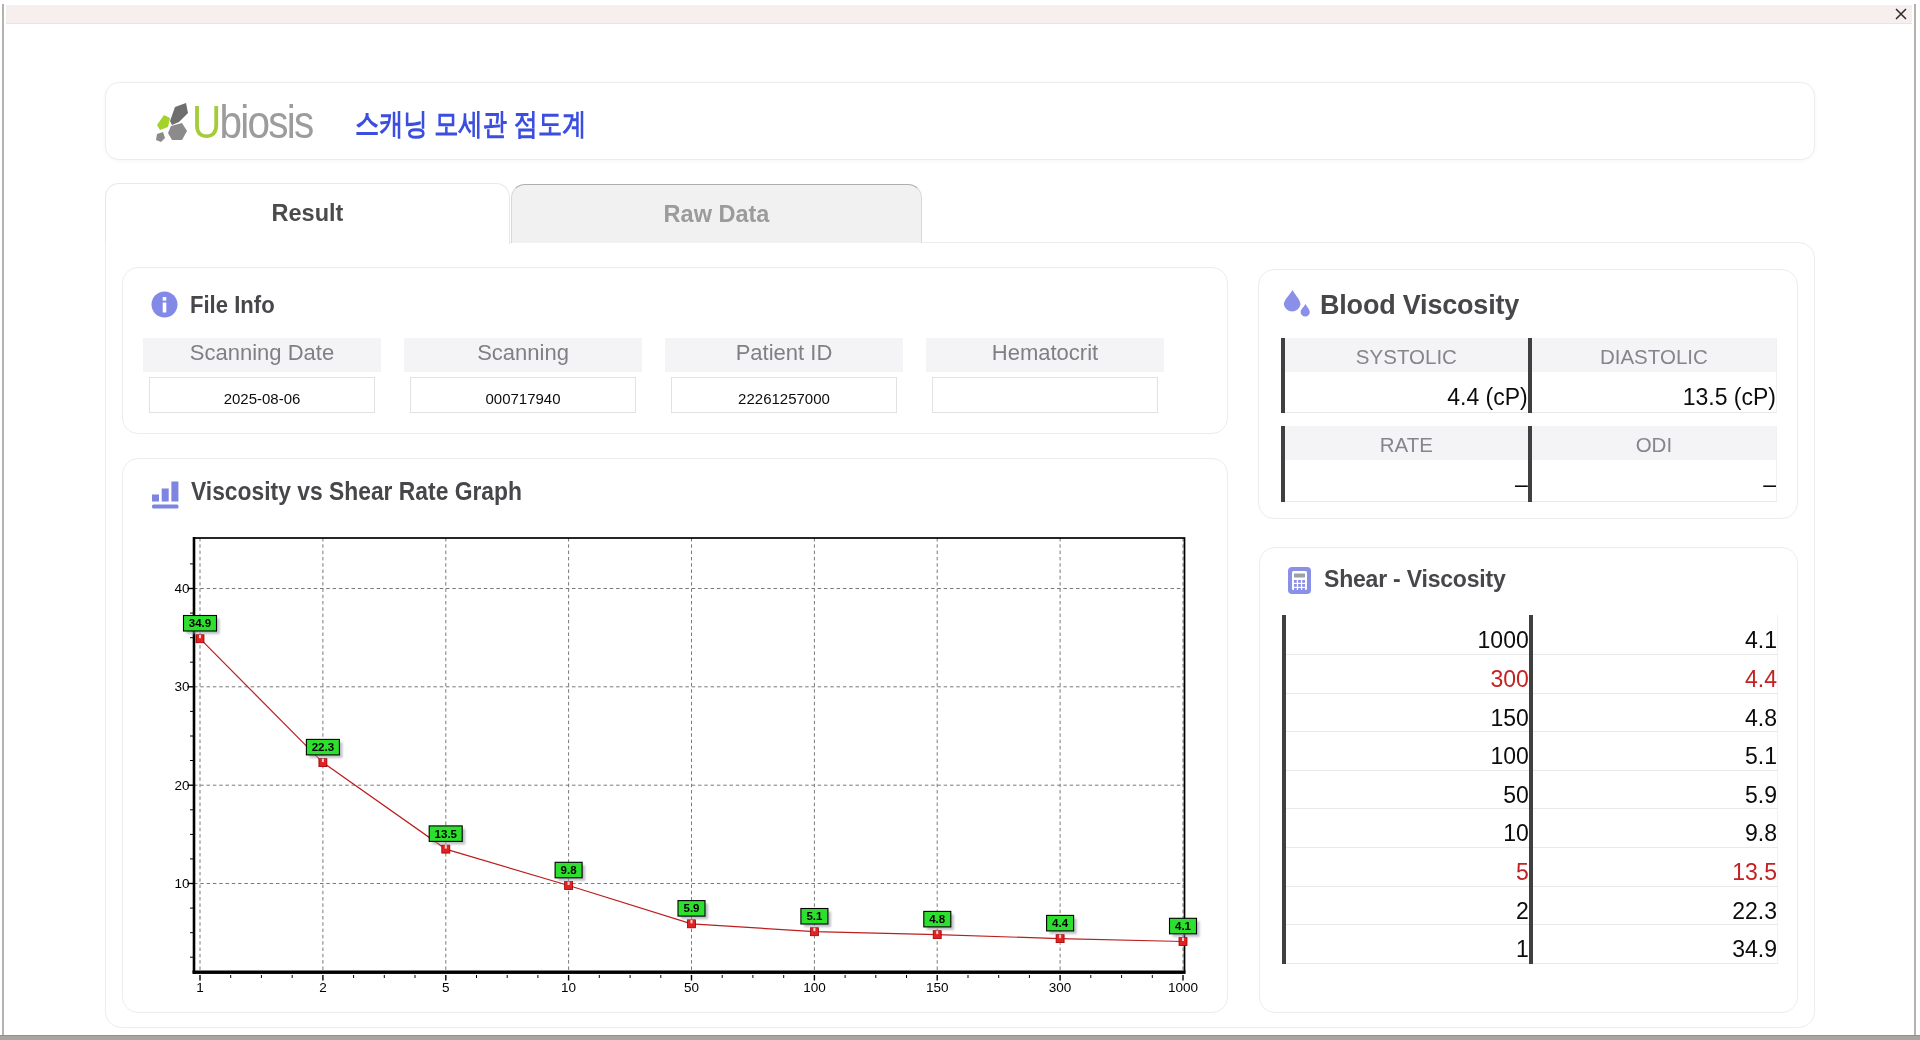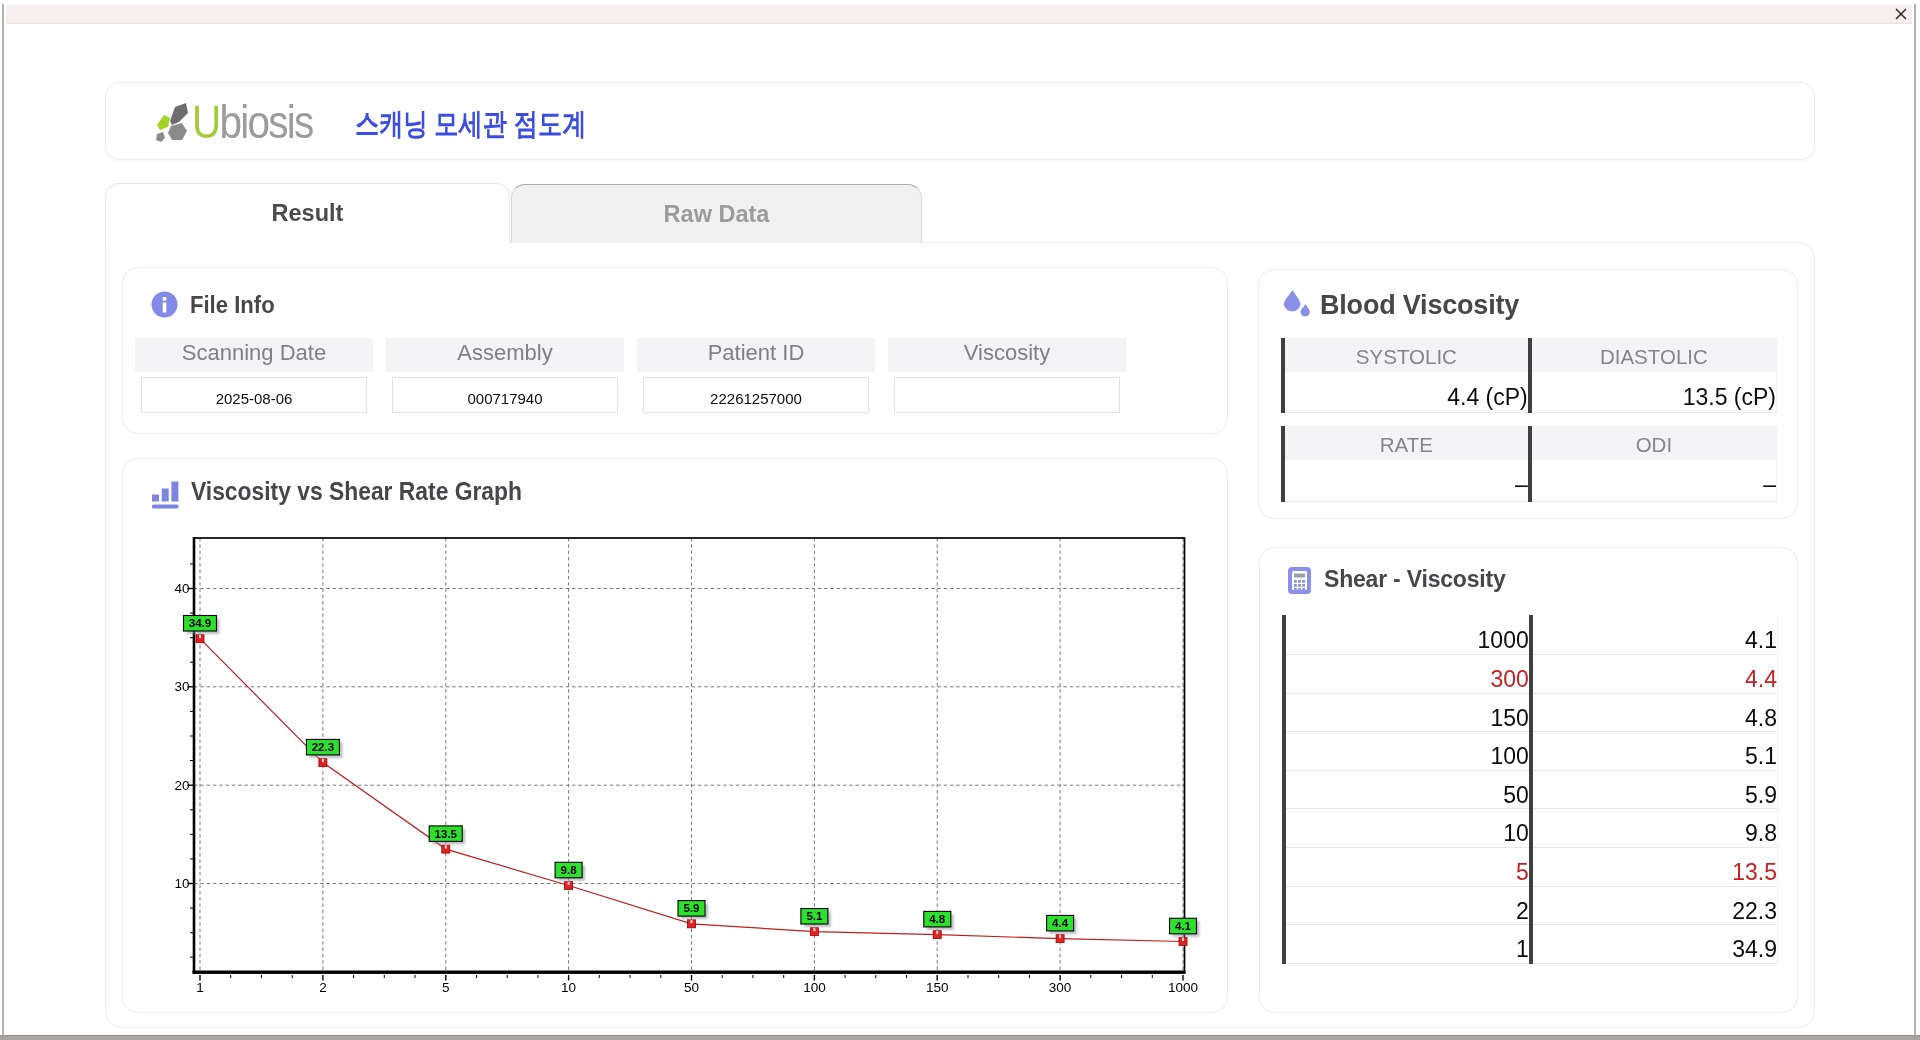--- a/index.html
+++ b/index.html
@@ -33,22 +33,22 @@
   
   #main { left:105px; top:242px; width:1710px; height:786px; background:#fff;
     border:1px solid #ededf0; border-radius:0 16px 16px 16px; z-index:2; }
 
   .card { position:absolute; background:#fff; border:1px solid #ededf0; border-radius:16px; }
   .ctitle { position:absolute; font-weight:bold; color:#47474b; line-height:1; white-space:nowrap; transform-origin:left top; }
 
   
   #fileCard { left:16px; top:24px; width:1106px; height:167px; }
   #fileTitle { left:66.5px; top:25.5px; font-size:23px; transform:scaleX(.96); }
-  #fileGrid { left:12px; top:70px; display:grid;
-    grid-template-columns:repeat(4,238px); column-gap:13px; position:absolute; }
+  #fileGrid { left:20px; top:70px; display:grid;
+    grid-template-columns:repeat(4,238px); column-gap:23px; position:absolute; }
   .fhead { height:34px; background:#f4f4f6; color:#7f7f84; font-size:22px; padding-bottom:3.5px;
     display:flex; align-items:center; justify-content:center; }
   .fval { height:36.5px; margin:4.5px 6px 0 6px; background:#fff; border:1px solid #e2e2e4;
     font-size:15px; color:#0c0c0c; padding-top:7px; display:flex; align-items:center; justify-content:center; }
 
   
   #graphCard { left:16px; top:215px; width:1106px; height:555px; }
   #graphTitle { left:68px; top:19px; font-size:26.5px; transform:scaleX(.862); }
 
   
@@ -97,29 +97,29 @@
       <rect x="11.7" y="6" width="3.6" height="3.6" fill="#fff"></rect>
       <rect x="11.7" y="11.5" width="3.6" height="10" fill="#fff"></rect>
     </svg>
     <div class="ctitle" id="fileTitle">File Info</div>
     <div id="fileGrid">
       <div>
           <div class="fhead">Scanning Date</div>
           <div class="fval">2025-08-06</div>
         </div>
       <div>
-          <div class="fhead">Assembly</div>
+          <div class="fhead">Scanning</div>
           <div class="fval">000717940</div>
         </div>
       <div>
           <div class="fhead">Patient ID</div>
           <div class="fval">22261257000</div>
         </div>
       <div>
-          <div class="fhead">Viscosity</div>
+          <div class="fhead">Hematocrit</div>
           <div class="fval"></div>
         </div>
     </div>
   </div>
 
   <div class="card" id="graphCard">
     <svg class="abs" style="left:25px;top:19px" width="32" height="32" viewBox="0 0 32 32">
       <rect x="4" y="16.5" width="7" height="7" fill="#7d84e2"></rect>
       <rect x="13.7" y="10.5" width="7" height="13" fill="#7d84e2"></rect>
       <rect x="23.4" y="3.5" width="7" height="20" fill="#7d84e2"></rect>

